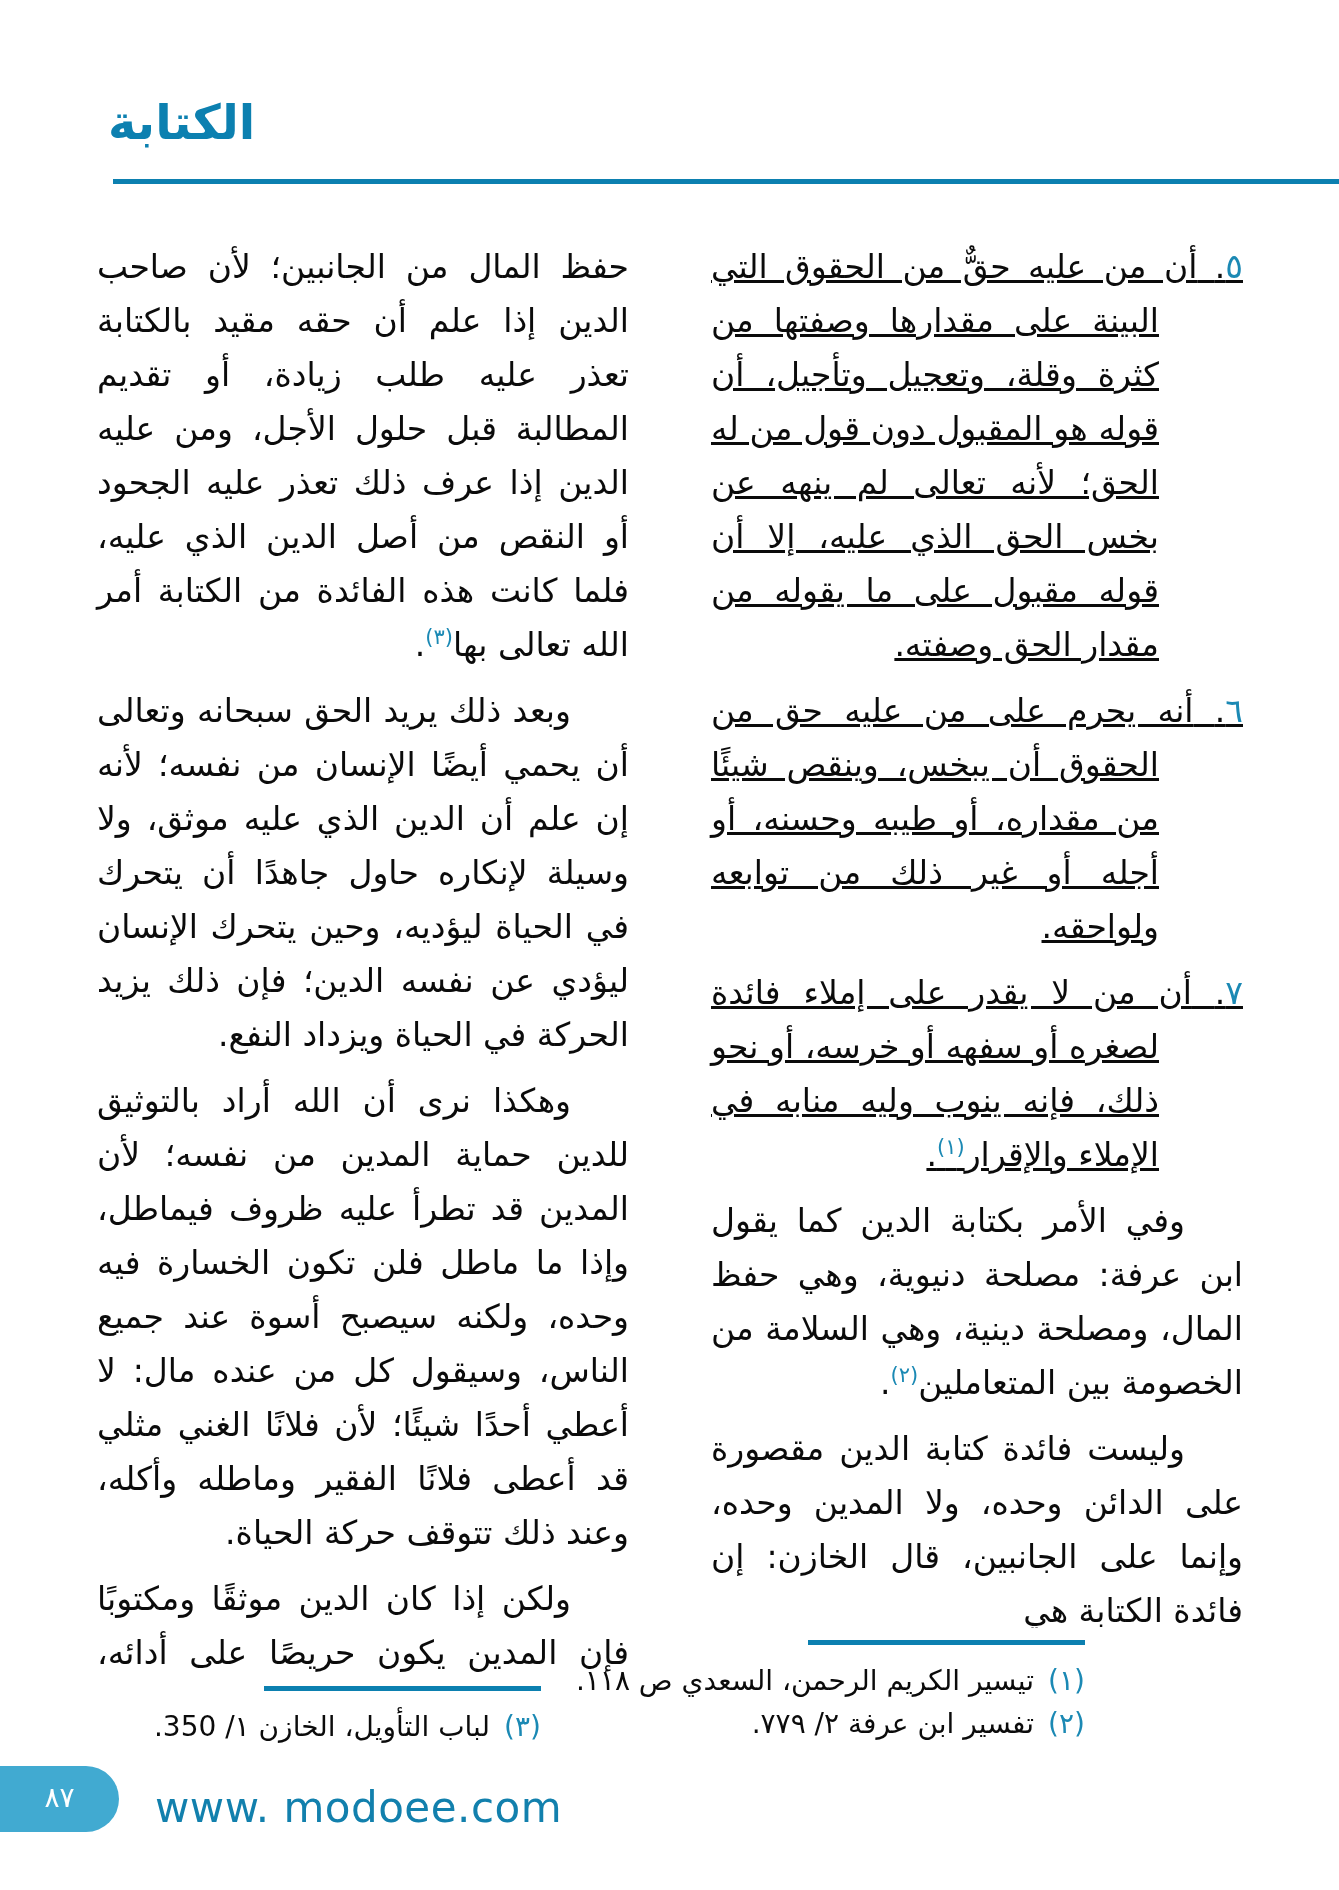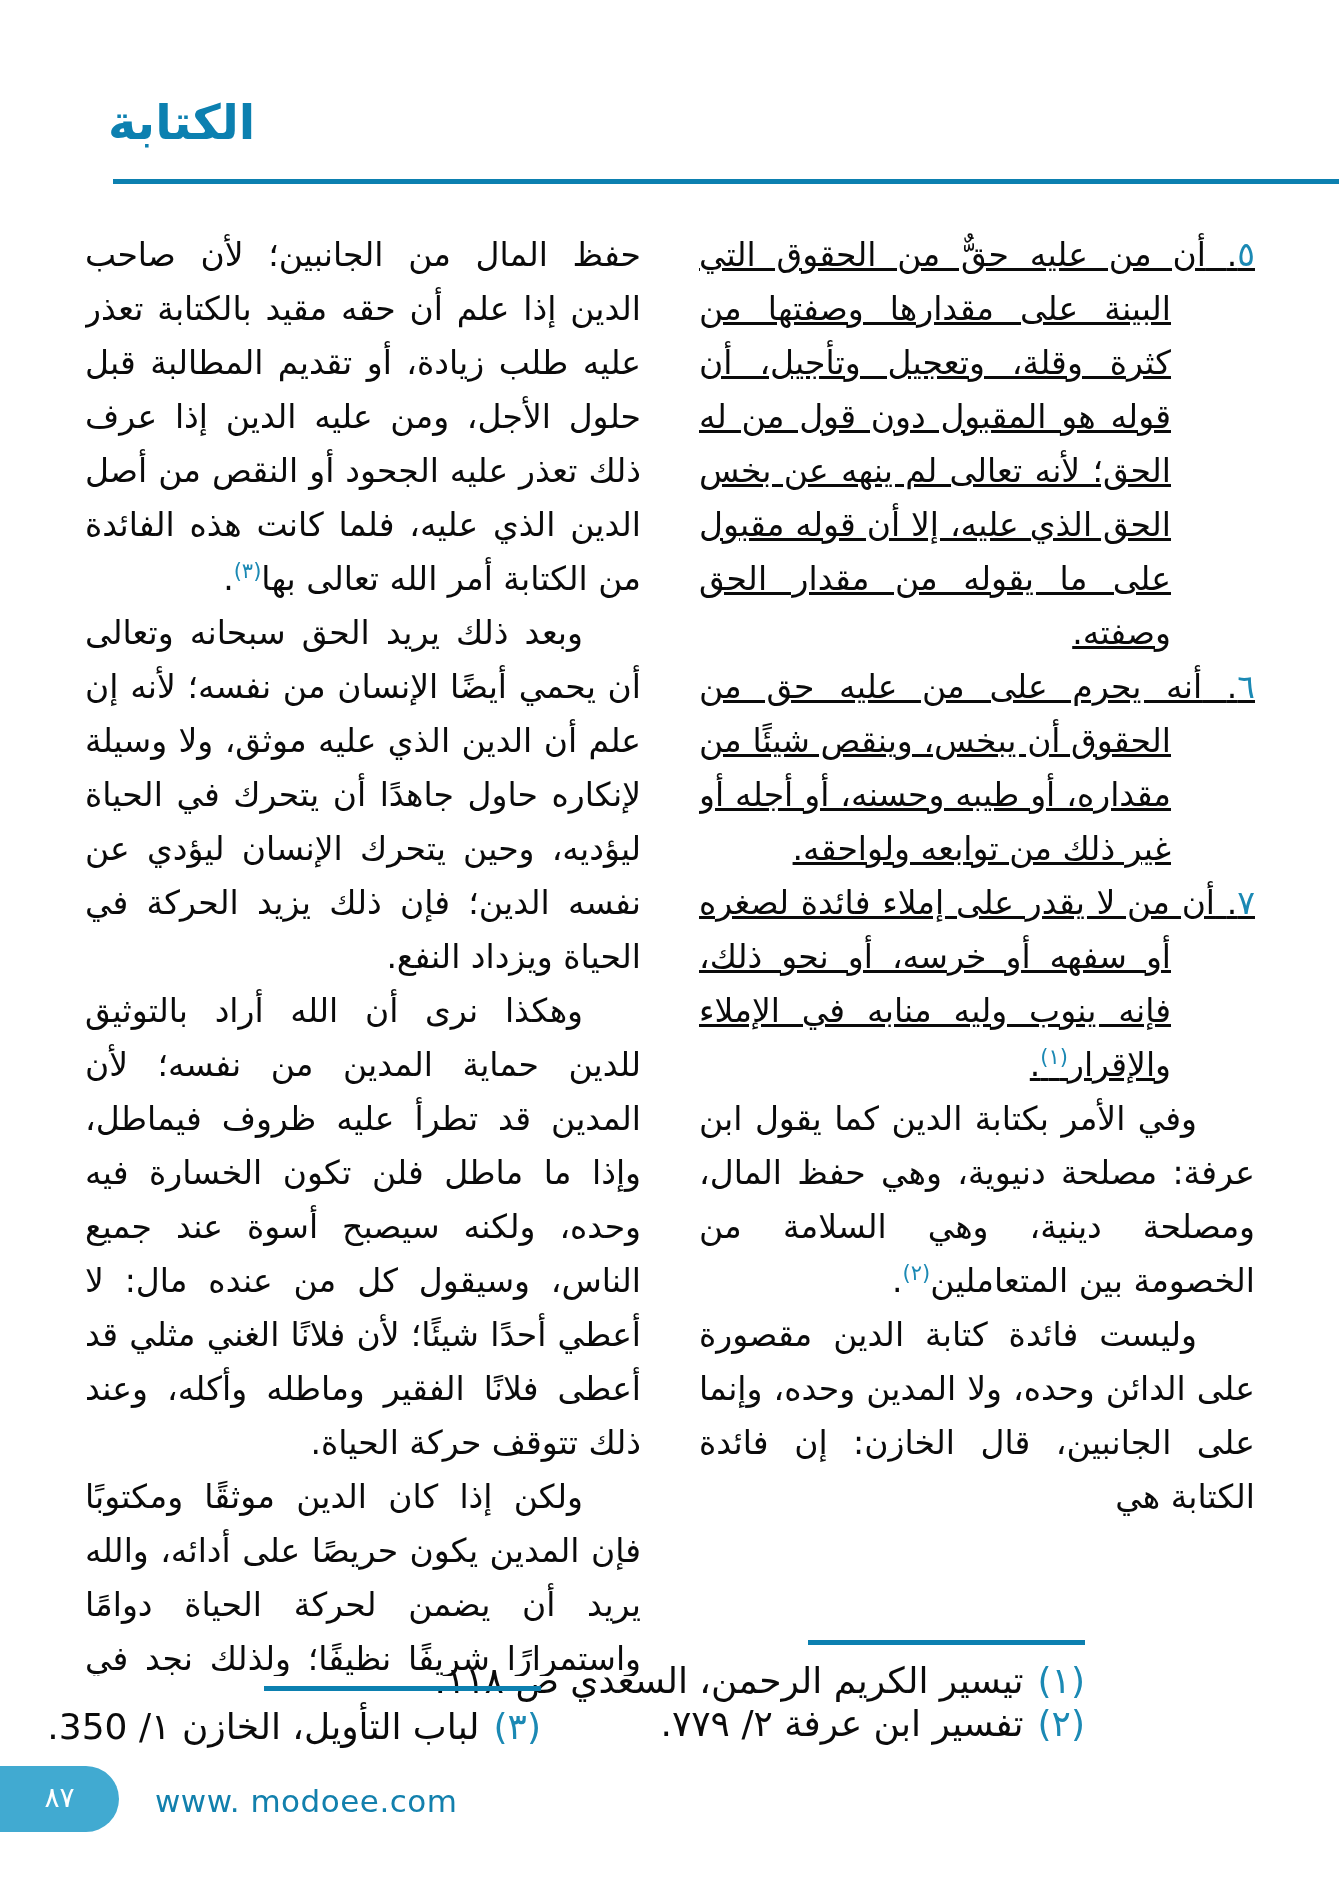--- a/index.html
+++ b/index.html
@@ -28,48 +28,48 @@
     background:var(--accent);
   }
   .col{
     position:absolute;top:228px;width:556px;
     direction:rtl;text-align:justify;
     font-size:33px;line-height:54px;
     overflow:hidden;
   }
   .col-right{right:84px;height:1400px;}
   .col-left{left:85px;height:1448px;}
-  .para{margin:0;}
+  .para{margin:12px;}
   .para.indent{text-indent:58px;}
   .para.hang{padding-right:84px;text-indent:-84px;text-decoration:underline;}
   .num{color:var(--accent2);}
   .ref{
     color:var(--accent2);
     font-size:21px;line-height:0;vertical-align:super;
   }
   .footnotes{
     position:absolute;direction:rtl;
-    font-size:36px;line-height:43px;
+    font-size:28px;line-height:43px;
   }
   .fn-right{right:254px;width:456px;top:1640px;}
   .fn-left{left:85px;width:456px;top:1686px;}
   .fn-rule{
     height:5px;width:277px;background:var(--accent);
     margin:0 0 14px auto;
   }
   .fn-line{text-align:right;white-space:nowrap;}
   .fn-num{color:var(--accent2);margin-left:14px;}
   .page-pill{
     position:absolute;left:0;top:1766px;width:119px;height:66px;
     background:var(--pill);border-radius:0 33px 33px 0;
     color:#ffffff;font-size:28px;line-height:64px;text-align:center;
   }
   .site-url{
     position:absolute;left:155px;top:1783px;
-    font-size:31px;color:var(--url);letter-spacing:.5px;
+    font-size:42px;color:var(--url);letter-spacing:.5px;
   }
 </style>
 </head>
 <body>
 
 <div class="page">
 
   <div class="header-title">الكتابة</div>
   <div class="header-rule"></div>
 

